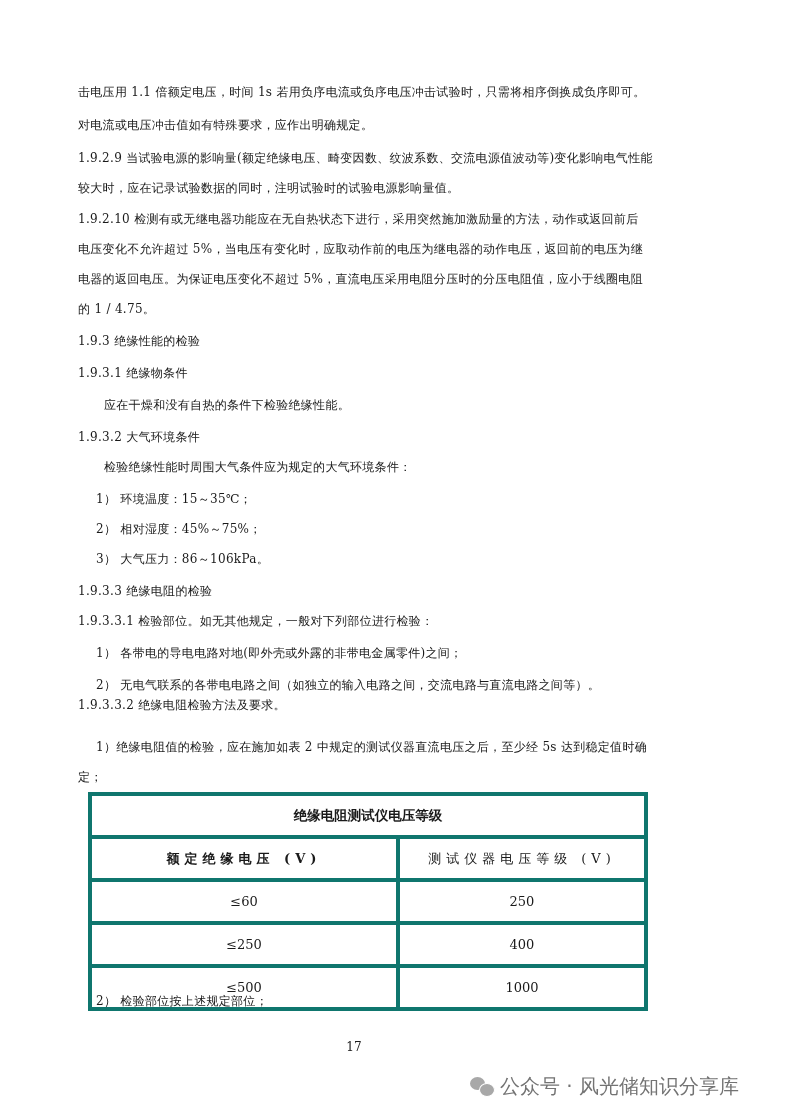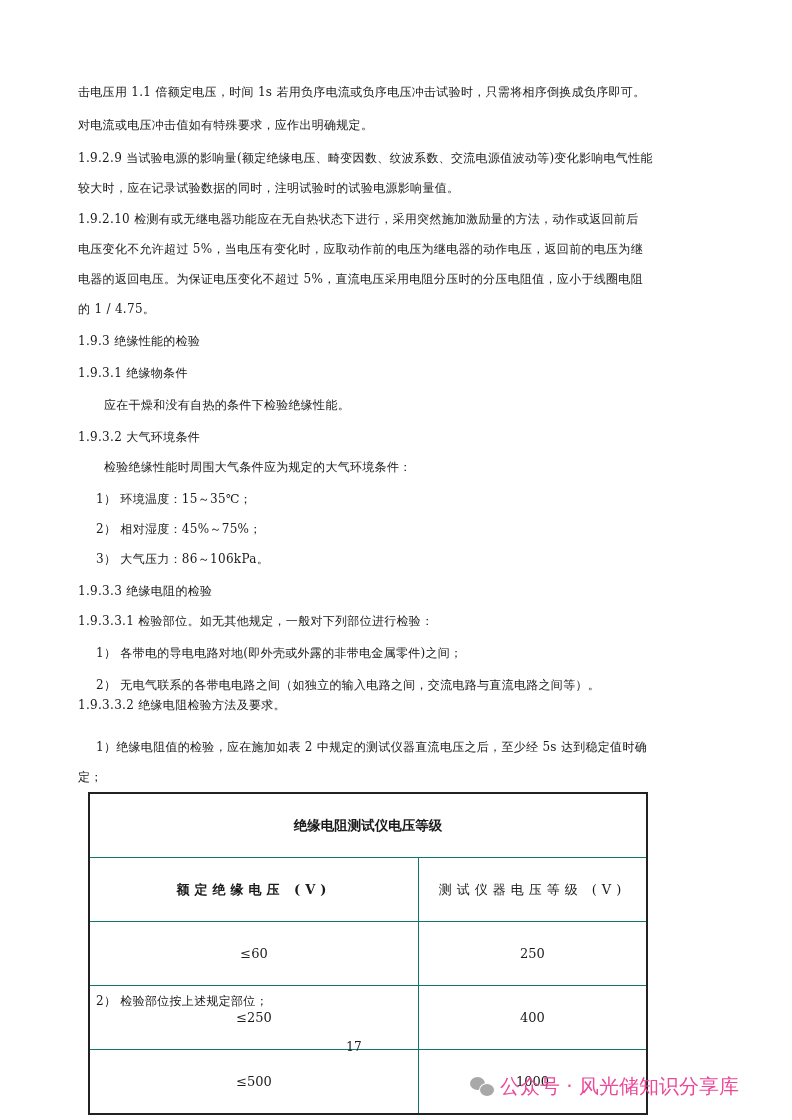--- a/index.html
+++ b/index.html
@@ -3,27 +3,27 @@
 <meta charset="utf-8">
 <style>
   html, body { margin: 0; padding: 0; background: #ffffff; }
   body { width: 792px; height: 1120px; position: relative; overflow: hidden;
          font-family: "DejaVu Serif", "Liberation Serif", serif; color: #1a1a1a; }
   .line { position: absolute; left: 78px; font-size: 12px; line-height: 16px; white-space: nowrap; letter-spacing: 0.3px; }
   .ind1 { left: 104px; font-family: Liberation Serif, serif; }
   .ind2 { left: 96px; }
   table.t { position: absolute; left: 88px; top: 792px; width: 560px; height: 160px;
             border-collapse: collapse; border: 2px solid #222; font-size: 13px; }
-  table.t td, table.t th { border: 1px solid #0f766e; text-align: center; height: 31px; padding: 16px; }
+  table.t td, table.t th { border: 4px solid #0f766e; text-align: center; height: 31px; padding: 4px; }
   table.t th { font-weight: bold; font-size: 13.5px; }
   .colA { width: 296px; font-weight: bold; }
   .spaced { letter-spacing: 5px; }
   .pageno { position: absolute; left: 0; width: 708px; top: 1040px; text-align: center; font-size: 12px; }
   .wm { position: absolute; left: 470px; top: 1073px; font-family: "DejaVu Sans", "Liberation Sans", sans-serif;
-        font-size: 20px; color: #ec4899; white-space: nowrap; display: flex; align-items: center; }
+        font-size: 20px; color: #737373; white-space: nowrap; display: flex; align-items: center; }
   .wm-icon { width: 24px; height: 20px; position: relative; margin-right: 6px; }
   .wm-icon .b1 { position: absolute; left: 0; top: 0; width: 15px; height: 13px; background: #a8a8a8; border-radius: 50%; }
   .wm-icon .b2 { position: absolute; left: 9px; top: 6px; width: 14px; height: 12px; background: #a8a8a8; border-radius: 50%; border: 1px solid #fff; }
 </style>
 </head>
 <body>
 
 <div>
   <div class="line" style="top:84px">击电压用 1.1 倍额定电压，时间 1s 若用负序电流或负序电压冲击试验时，只需将相序倒换成负序即可。</div>
   <div class="line" style="top:117px">对电流或电压冲击值如有特殊要求，应作出明确规定。</div>

